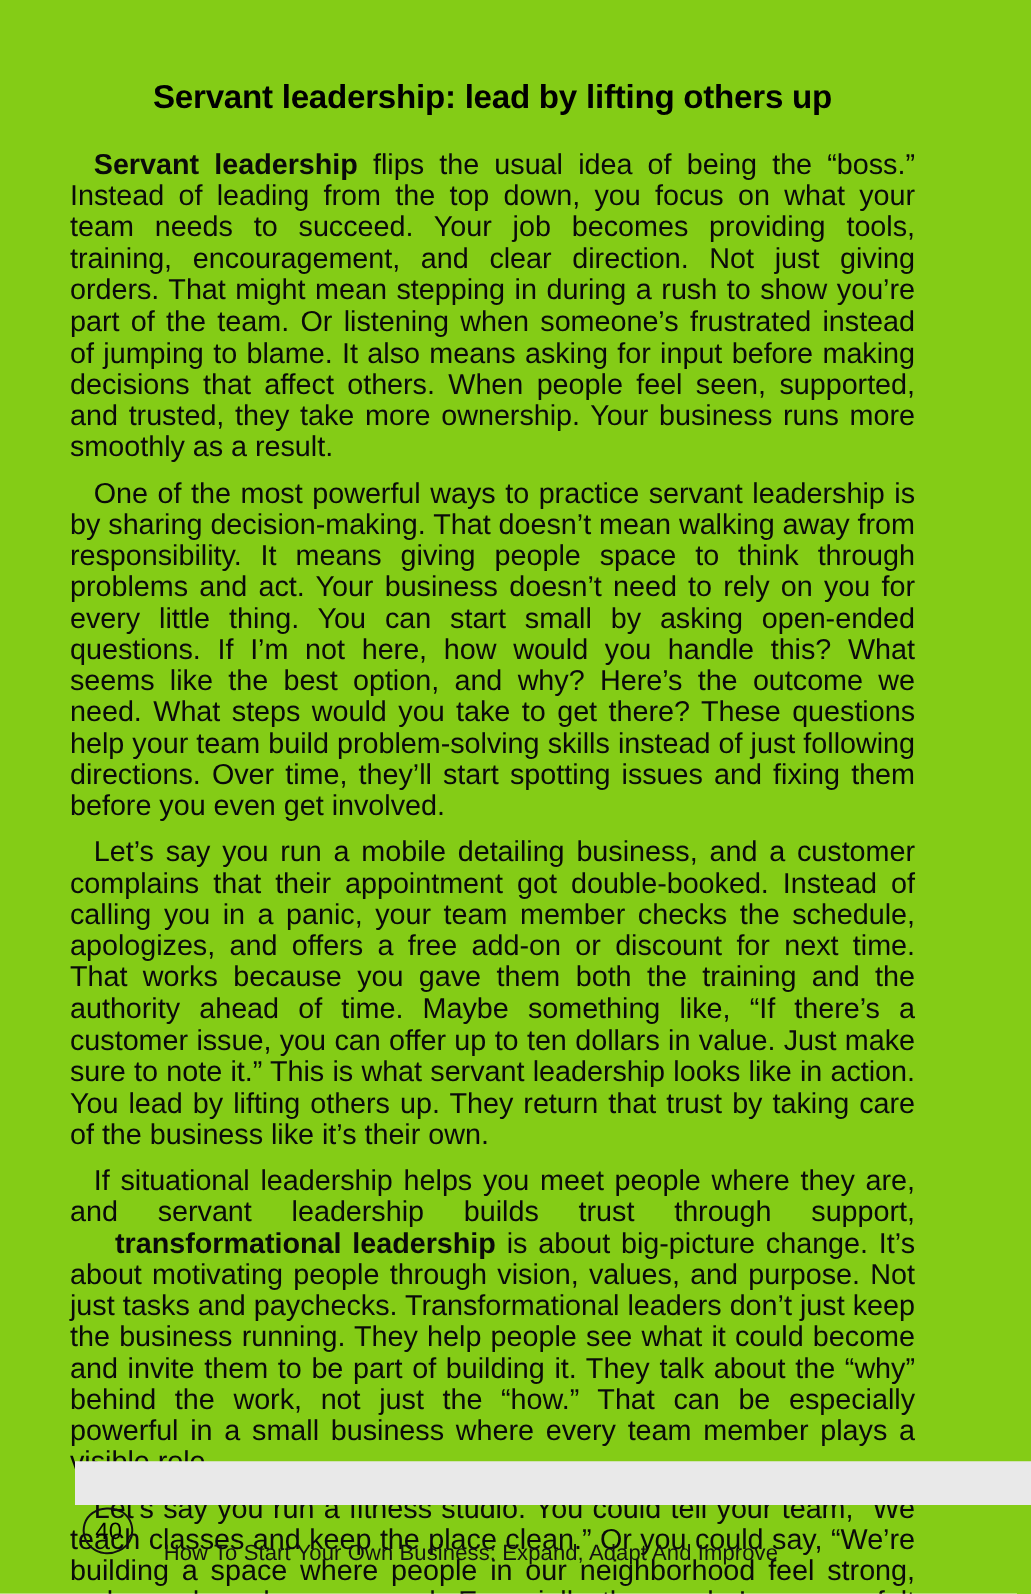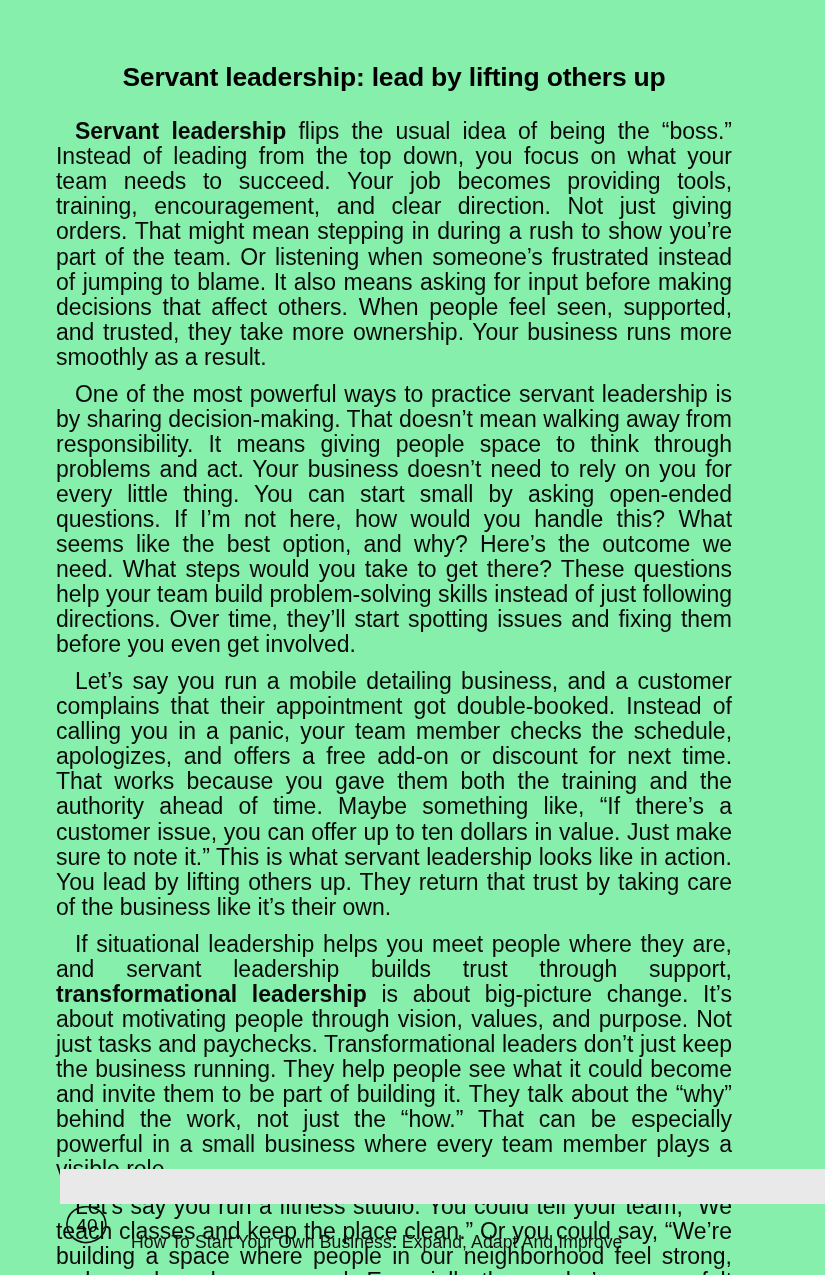--- a/index.html
+++ b/index.html
@@ -15,21 +15,21 @@
     font-family: "Liberation Sans", sans-serif;
     color: #000000;
     -webkit-font-smoothing: antialiased;
   }
 
   .page {
     position: absolute;
     inset: 0;
     width: 825px;
     height: 1275px;
-    background: #86efac;
+    background: #84cc16;
   }
 
   .content {
     position: absolute;
     left: 56px;
     top: 62px;
     width: 676px;
   }
 
   h1.section-heading {
@@ -77,20 +77,21 @@
   p.body-text.last-line-natural {
     text-align-last: left;
   }
 
   .lead-bold {
     font-weight: 700;
   }
 
   .inline-bold {
     font-weight: 700;
+    margin-left: 36px;
   }
 
   
   .footer-band {
     position: absolute;
     left: 60px;
     right: 0;
     top: 1169px;
     height: 35px;
     background: #e9e9e9;

